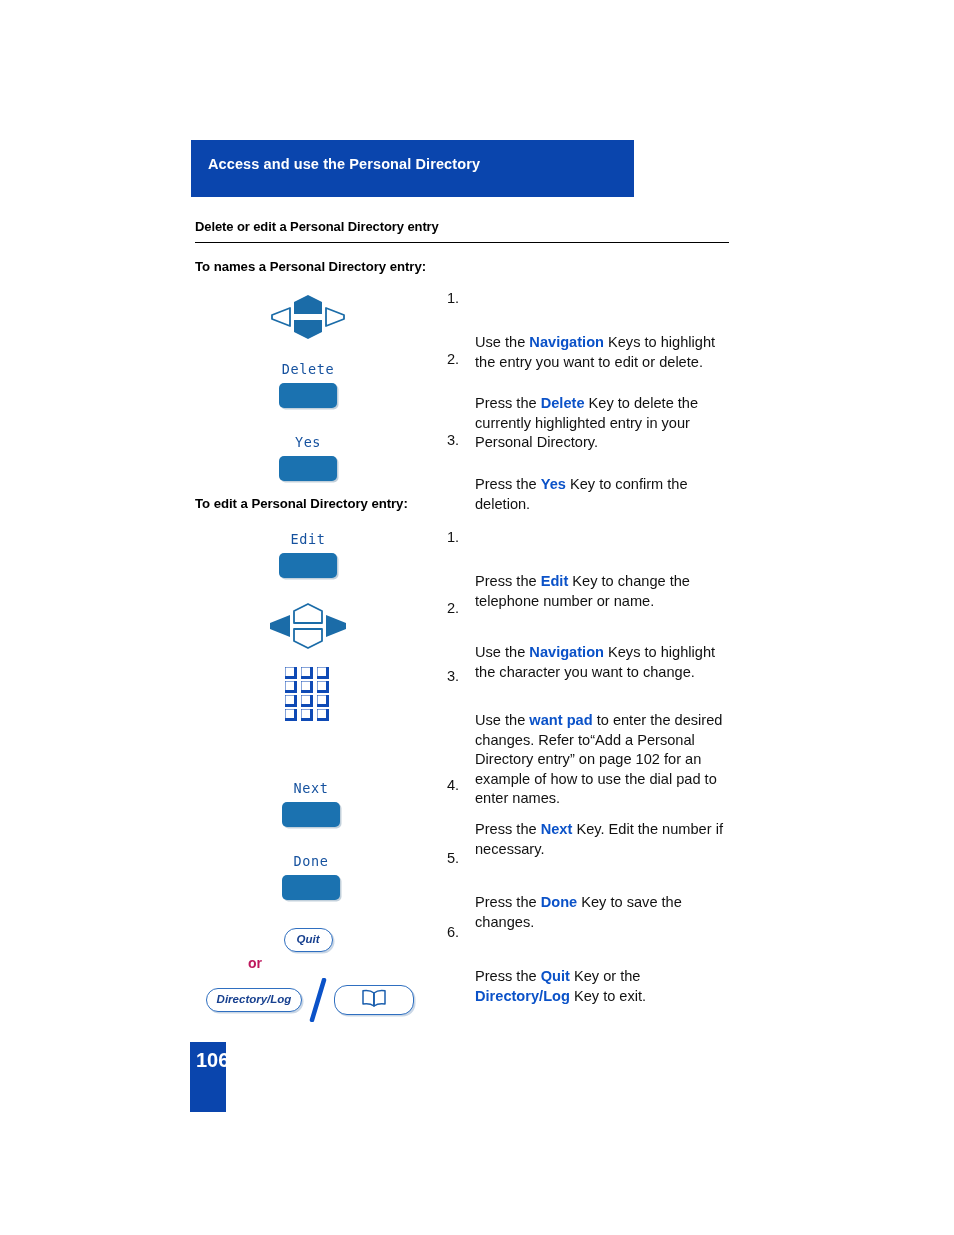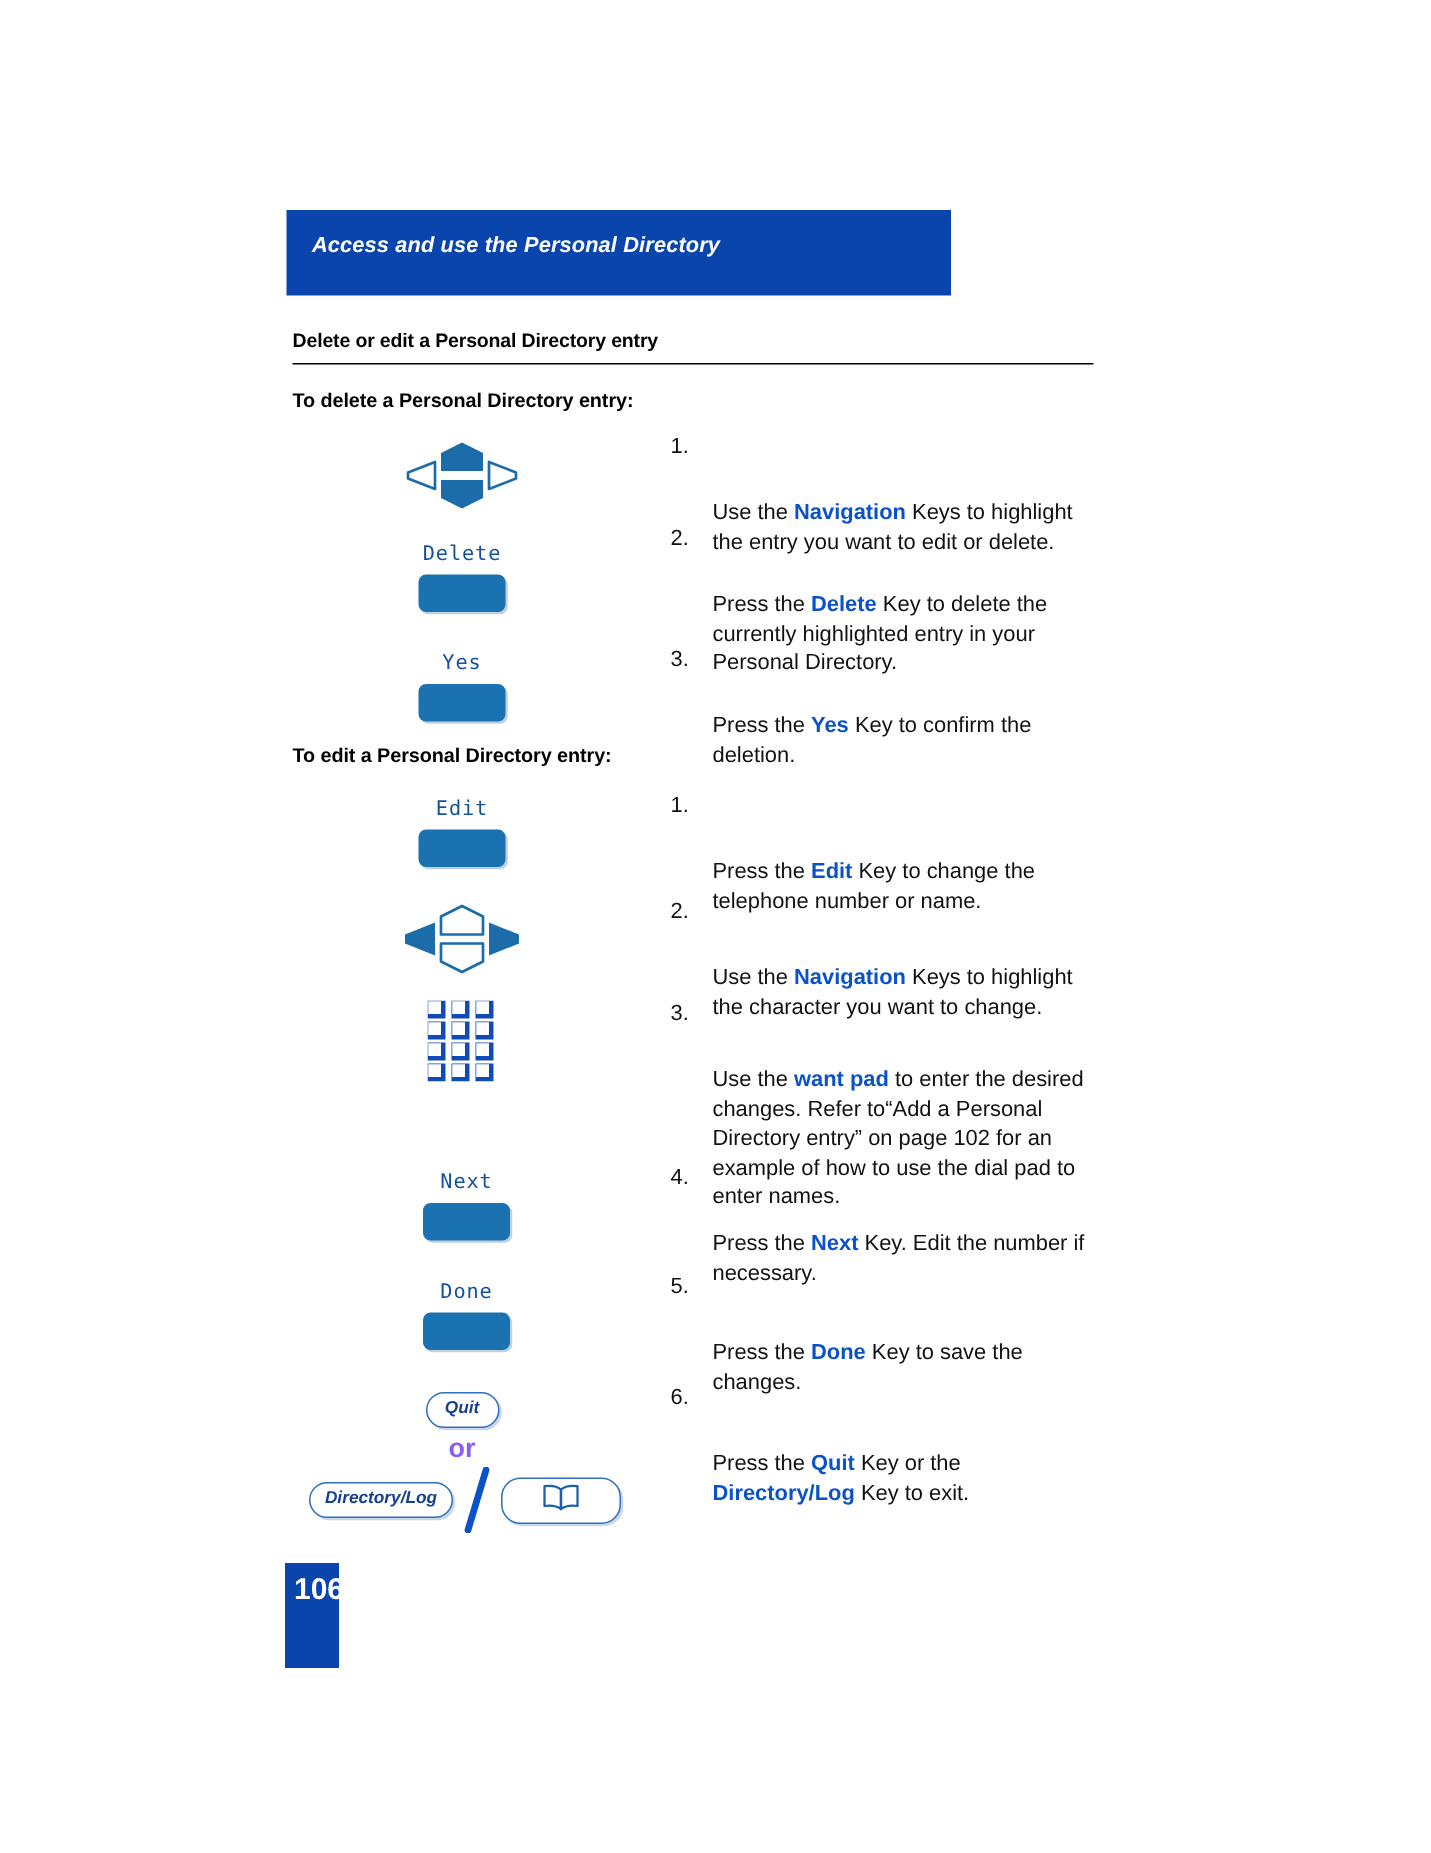--- a/index.html
+++ b/index.html
@@ -26,21 +26,20 @@
     background: #0a45ad;
   }
   #section-banner .banner-text {
     position: absolute;
     left: 17px;
     top: 16px;
     color: #ffffff;
     font-size: 14.5px;
     font-weight: bold;
     letter-spacing: 0.1px;
-    font-style: italic;
   }
 
   
   #page-heading {
     position: absolute;
     left: 195px;
     top: 219px;
     width: 534px;
   }
   #page-heading .heading-text {
@@ -150,24 +149,24 @@
     white-space: nowrap;
   }
   .hardkey.wide {
     padding-left: 10px;
     padding-right: 10px;
   }
   .hardkey.icon-key {
     padding: 3px 26px 3px 26px;
   }
   .or-label {
-    font-size: 18px;
-    font-weight: bold;
-    color: #8b5cf6;
-    text-align: center;
+    font-size: 14px;
+    font-weight: bold;
+    color: #be185d;
+    text-align: left;
   }
 
   
   #page-number-block {
     position: absolute;
     left: 190px;
     top: 1042px;
     width: 36px;
     height: 70px;
     background: #0a45ad;
@@ -192,21 +191,21 @@
 
 <div id="section-banner">
   <span class="banner-text">Access and use the Personal Directory</span>
 </div>
 
 <div id="page-heading">
   <span class="heading-text">Delete or edit a Personal Directory entry</span>
   <div class="heading-rule"></div>
 </div>
 
-<div class="sub-heading" id="subheading-delete">To delete a Personal Directory entry:</div>
+<div class="sub-heading" id="subheading-delete">To names a Personal Directory entry:</div>
 <div class="sub-heading" id="subheading-edit">To edit a Personal Directory entry:</div>
 
 <div class="illus" style="left:260px; top:292px; width:96px;">
   <div class="nav-cluster">
     <svg width="96" height="50" viewBox="0 0 96 50">
 
       <path d="M30 16 L30 34 L12 27 L12 23 Z" fill="#ffffff" stroke="#1b6ca8" stroke-width="1.8" stroke-linejoin="round"></path>
 
       <path d="M66 16 L66 34 L84 27 L84 23 Z" fill="#ffffff" stroke="#1b6ca8" stroke-width="1.8" stroke-linejoin="round"></path>
 

